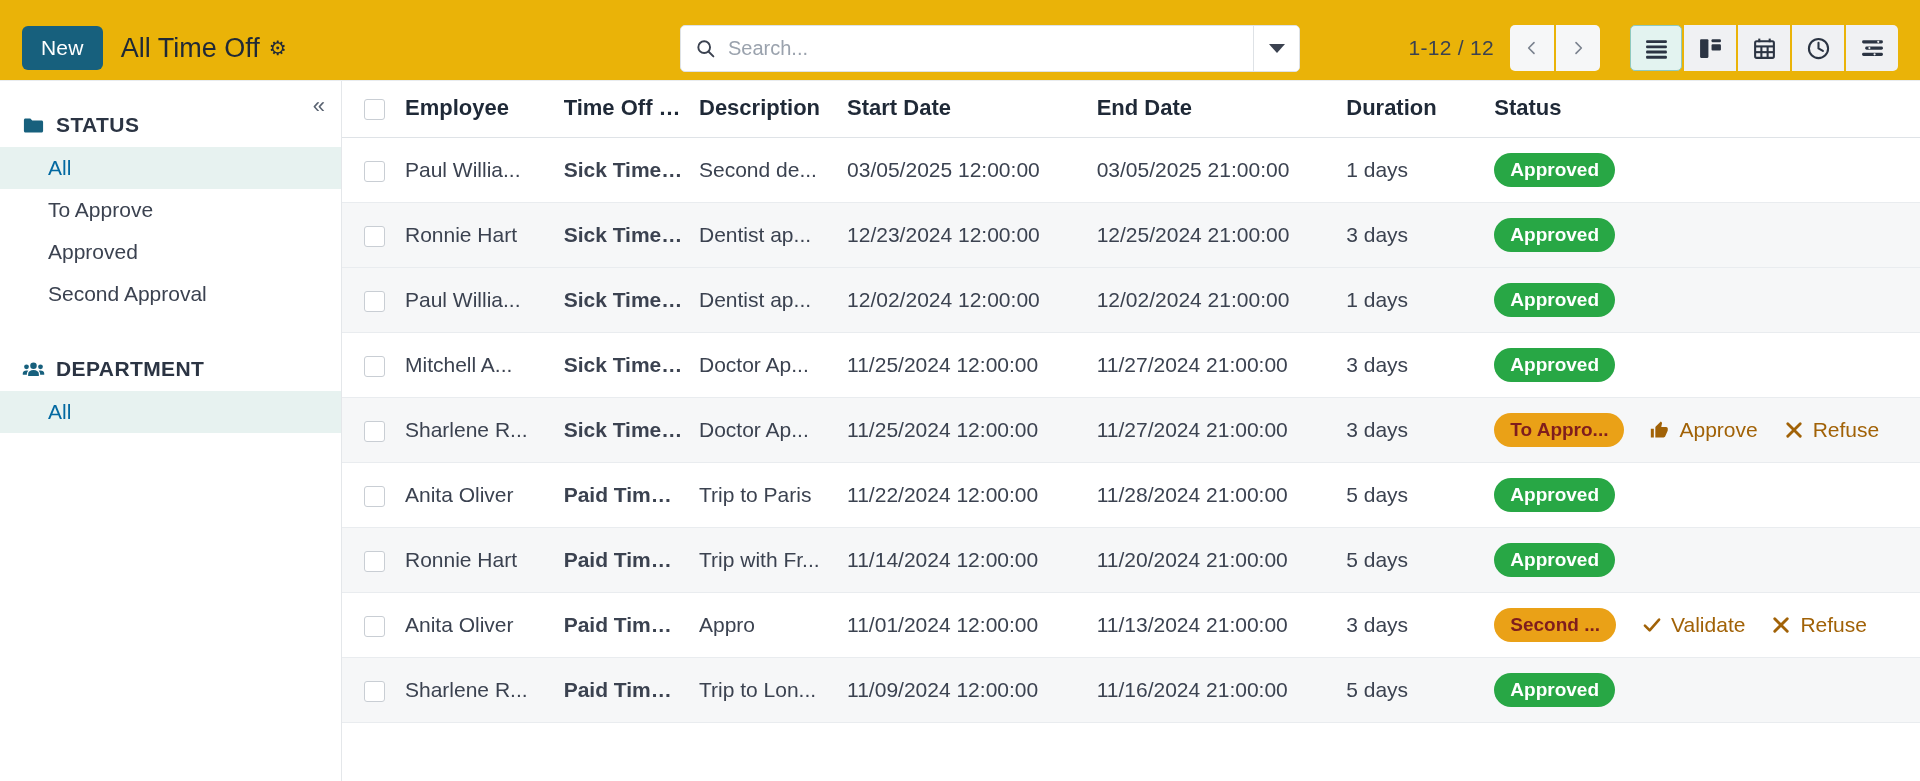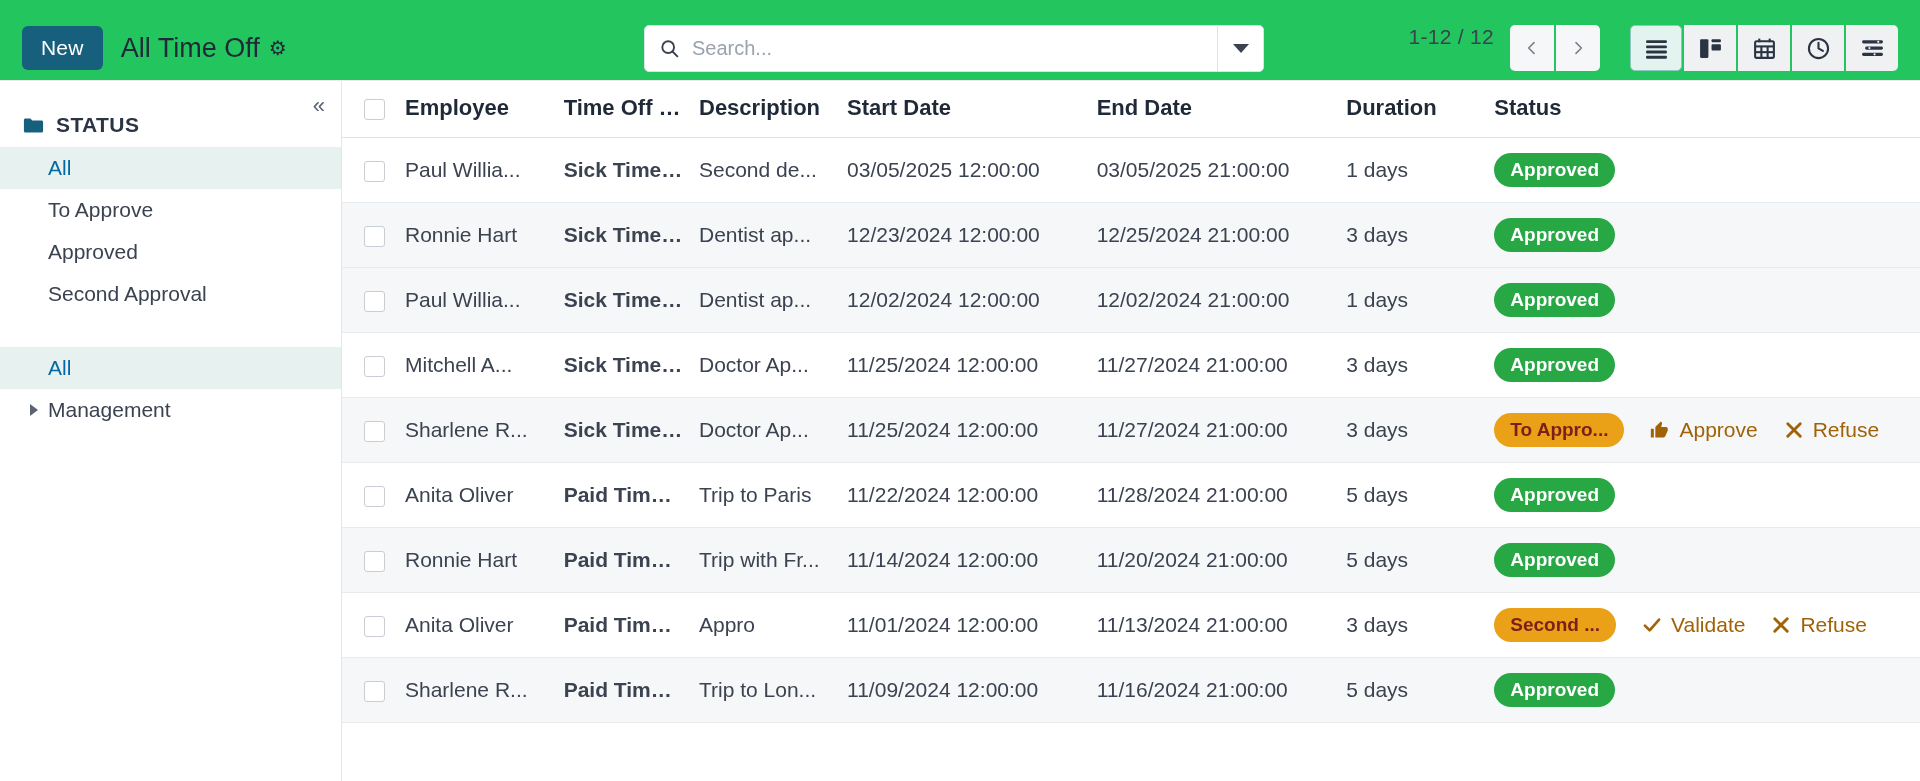--- a/index.html
+++ b/index.html
@@ -10,21 +10,21 @@
     color: #374151;
     overflow: hidden;
   }
 
   
   .control-panel {
     height: 80px;
     display: flex;
     align-items: center;
     padding: 16px 22px 0 22px;
-    background: #22c55e;
+    background: #eab308;
     position: relative;
   }
   .cp-left { display: flex; align-items: center; flex: 0 0 auto; }
   .btn-new {
     background: #17607d;
     color: #ffffff;
     border: none;
     border-radius: 6px;
     padding: 10px 19px;
     font-size: 21px;
@@ -39,21 +39,21 @@
     color: #1f2937;
     display: flex;
     align-items: center;
     gap: 9px;
     white-space: nowrap;
   }
   .gear-icon { font-size: 20px; color: #1f2937; line-height: 1; display:inline-block; }
 
   .cp-center {
     position: absolute;
-    left: 644px;
+    left: 680px;
     width: 620px;
   }
   .searchbox {
     display: flex;
     align-items: stretch;
     border: 1px solid #dee2e6;
     border-radius: 5px;
     background: #fff;
     height: 47px;
     overflow: hidden;
@@ -86,20 +86,21 @@
   .caret-down {
     width: 0; height: 0;
     border-left: 8px solid transparent;
     border-right: 8px solid transparent;
     border-top: 9px solid #3b4250;
   }
 
   .cp-right {
     margin-left: auto;
     display: flex;
+    align-items: center;
     gap: 16px;
   }
   .pager-count {
     font-size: 21px;
     color: #3b4250;
     white-space: nowrap;
     letter-spacing: .3px;
   }
   .pager-btns { display: flex; gap: 2px; }
   .pager-btn {
@@ -367,22 +368,34 @@
             </span>
             <span>STATUS</span>
           </div>
           <div class="sb-item selected"><span>All</span></div>
           <div class="sb-item"><span>To Approve</span></div>
           <div class="sb-item"><span>Approved</span></div>
           <div class="sb-item"><span>Second Approval</span></div>
         </div>
         <div class="sb-gap"></div>
         <div class="sb-section">
+          <div class="sb-section-title">
+            <span style="display: inline-flex;">
+              <svg viewBox="0 0 24 24" fill="currentColor" style="width: 23px; height: 23px; color: rgb(23, 96, 125);">
+                <circle cx="12" cy="8" r="3.4"></circle>
+                <circle cx="4.7" cy="9.2" r="2.5"></circle>
+                <circle cx="19.3" cy="9.2" r="2.5"></circle>
+                <path d="M12 12.6c-3.4 0-5.6 1.8-5.6 4v2.2h11.2v-2.2c0-2.2-2.2-4-5.6-4z"></path>
+                <path d="M4.7 13.1c-2.3 0-3.9 1.3-3.9 2.9v1.6h4.3v-1c0-1.3.5-2.5 1.5-3.4-.6-.1-1.2-.1-1.9-.1z"></path>
+                <path d="M19.3 13.1c-.7 0-1.3 0-1.9.1 1 .9 1.5 2.1 1.5 3.4v1h4.3v-1.6c0-1.6-1.6-2.9-3.9-2.9z"></path>
+              </svg>
+            </span>
+            <span>DEPARTMENT</span>
+          </div>
           <div class="sb-item selected"><span>All</span></div>
-          <div class="sb-item expandable"><span class="tri"></span><span>Management</span></div>
         </div>
       </div>
   </aside>
 
   <div class="table-wrap">
     <table class="o-list">
       <colgroup>
         <col class="col-check">
           <col class="col-emp">
           <col class="col-type">

